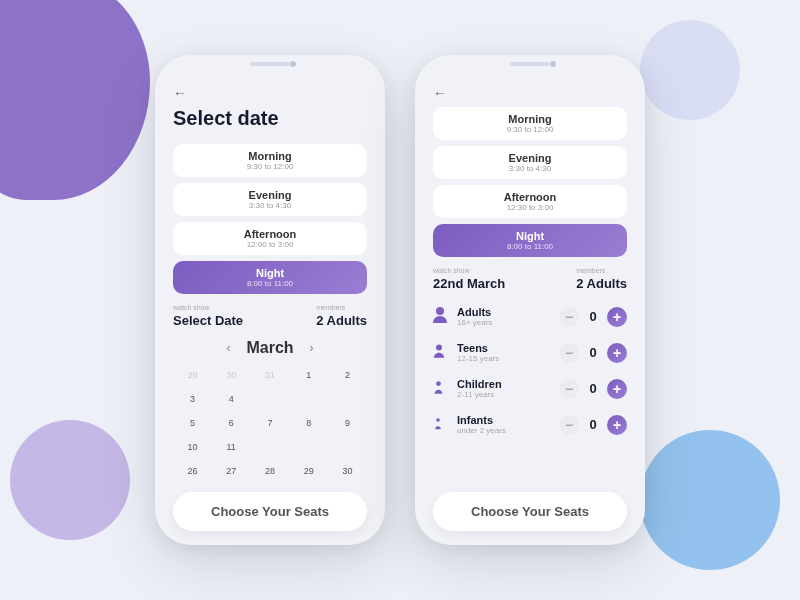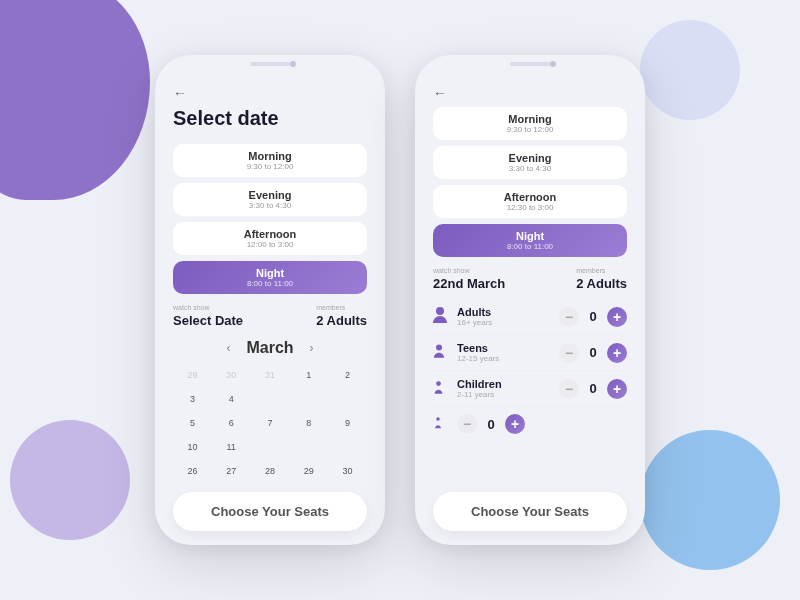--- a/index.html
+++ b/index.html
@@ -526,20 +526,24 @@
         </div>
         <div class="divider"></div>
 
         <div class="member-row">
           <div class="member-icon">
             <svg width="10" height="13" viewBox="0 0 14 18" fill="#7c5cbf">
               <circle cx="7" cy="4" r="2.5"></circle>
               <path d="M3 17c0-2.21 1.79-4 4-4s4 1.79 4 4"></path>
             </svg>
           </div>
+          <div class="member-info">
+            <div class="member-name">Infants</div>
+            <div class="member-age">under 2 years</div>
+          </div>
           <div class="member-controls">
             <button class="ctrl-btn ctrl-minus">−</button>
             <span class="ctrl-count">0</span>
             <button class="ctrl-btn ctrl-plus">+</button>
           </div>
         </div>
       </div>
     </div>
 
     <button class="choose-seats-btn">Choose Your Seats</button>

